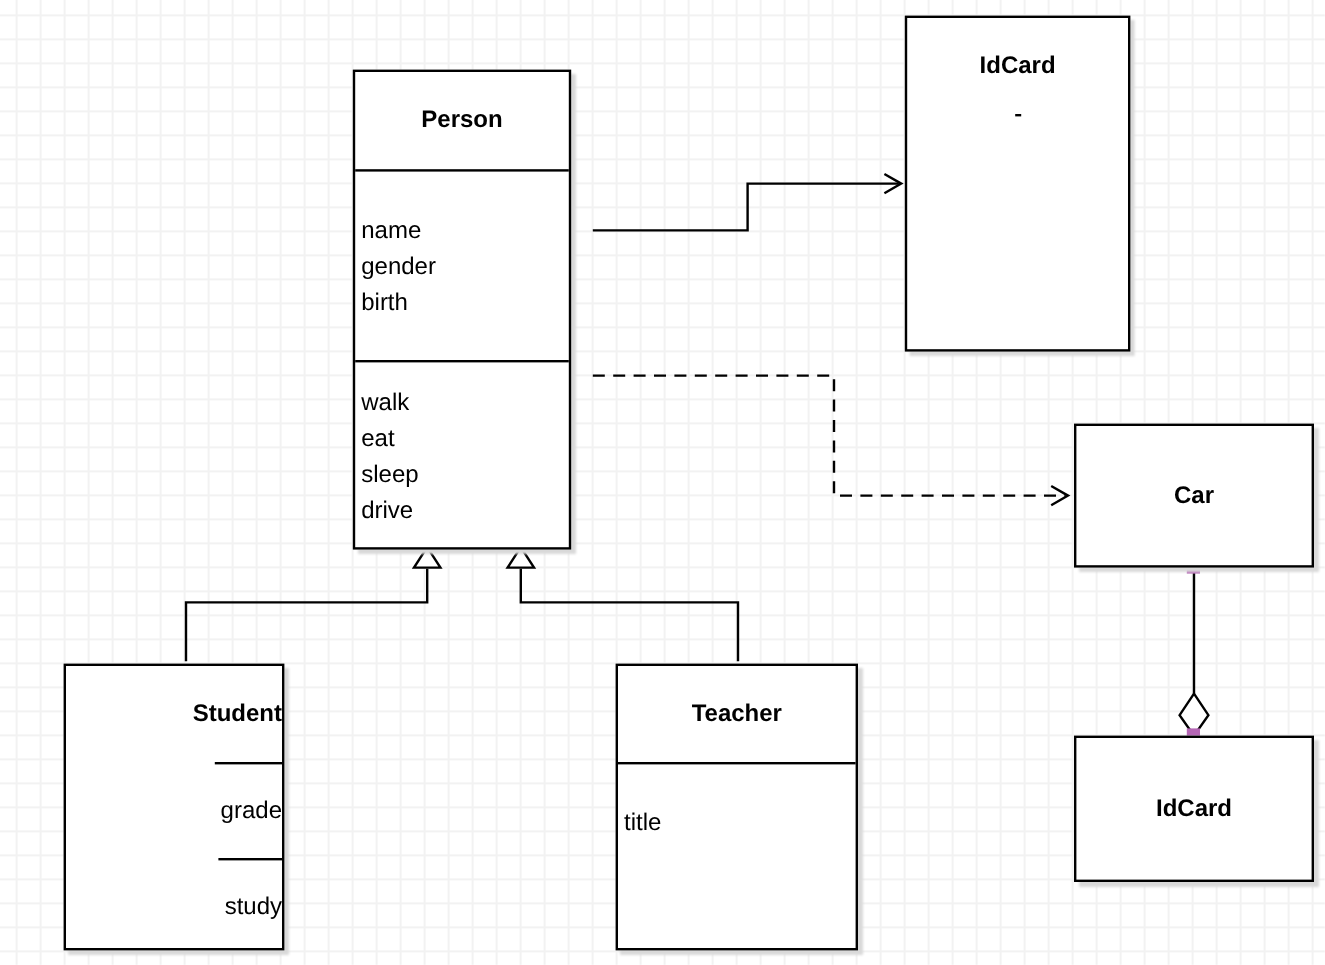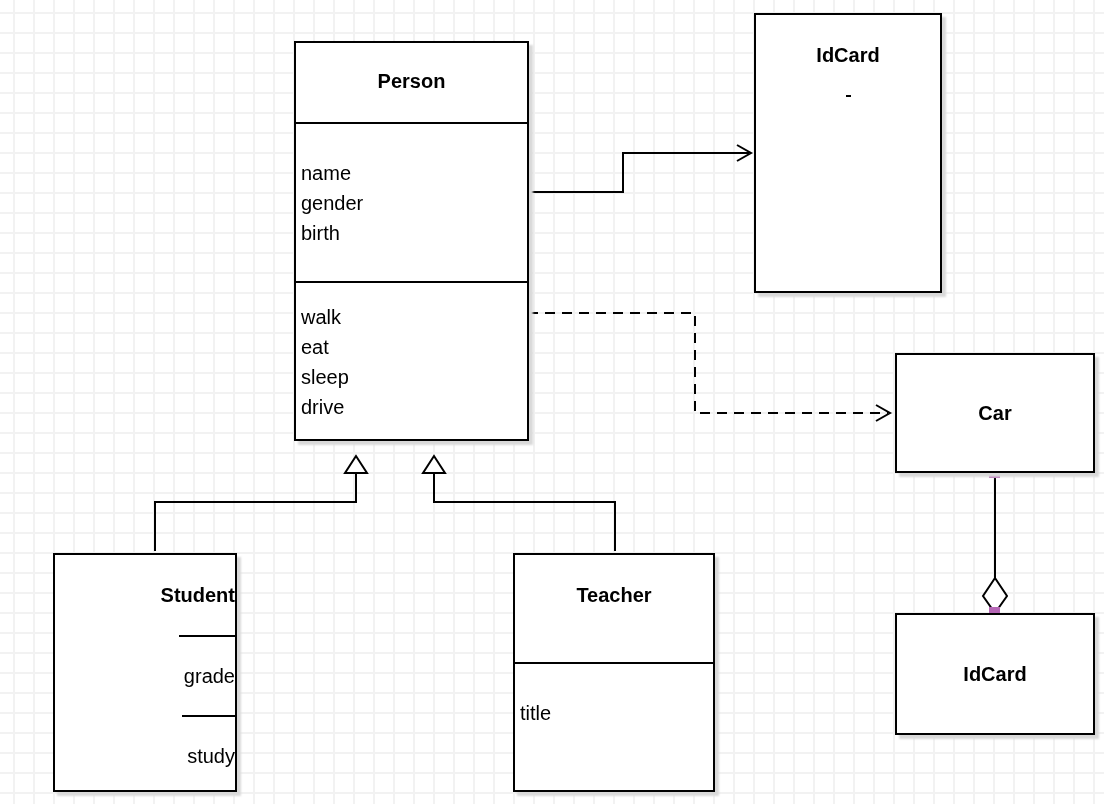--- a/index.html
+++ b/index.html
@@ -96,21 +96,21 @@
     </g>
 
     <g>
       <path d="M995 473 V578"></path>
       <path d="M995 578 L1007 596 L995 613 L983 596 Z" fill="#ffffff"></path>
       <rect x="989" y="467" width="11" height="11" fill="#b566b5" stroke="none"></rect>
       <rect x="989" y="607" width="11" height="11" fill="#b566b5" stroke="none"></rect>
     </g>
   </svg>
 
-  <div class="uml-class" style="left:294px; top:41px; width:235px; height:400px;justify-content:center;">
+  <div class="uml-class" style="left:294px; top:58px; width:182px; height:400px;">
     <div class="uml-title" style="height:81px;">Person</div>
     <div class="uml-section" style="height:159px;">
       <div class="uml-member">name</div>
       <div class="uml-member">gender</div>
       <div class="uml-member">birth</div>
     </div>
     <div class="uml-section" style="height:160px;">
       <div class="uml-member">walk</div>
       <div class="uml-member">eat</div>
       <div class="uml-member">sleep</div>
@@ -134,20 +134,20 @@
   <div class="uml-class" style="left:53px; top:553px; width:184px; height:239px;align-items:flex-end;">
     <div class="uml-title" style="height:80px;">Student</div>
     <div class="uml-section" style="height:80px;">
       <div class="uml-member">grade</div>
     </div>
     <div class="uml-section" style="height:79px;">
       <div class="uml-member">study</div>
     </div>
   </div>
 
-  <div class="uml-class" style="left:513px; top:553px; width:202px; height:239px;gap:27px;">
+  <div class="uml-class" style="left:513px; top:553px; width:202px; height:239px;">
     <div class="uml-title" style="height:80px;">Teacher</div>
     <div class="uml-section" style="height:100px;">
       <div class="uml-member">title</div>
     </div>
   </div>
 
 </div>
 
 </body></html>

